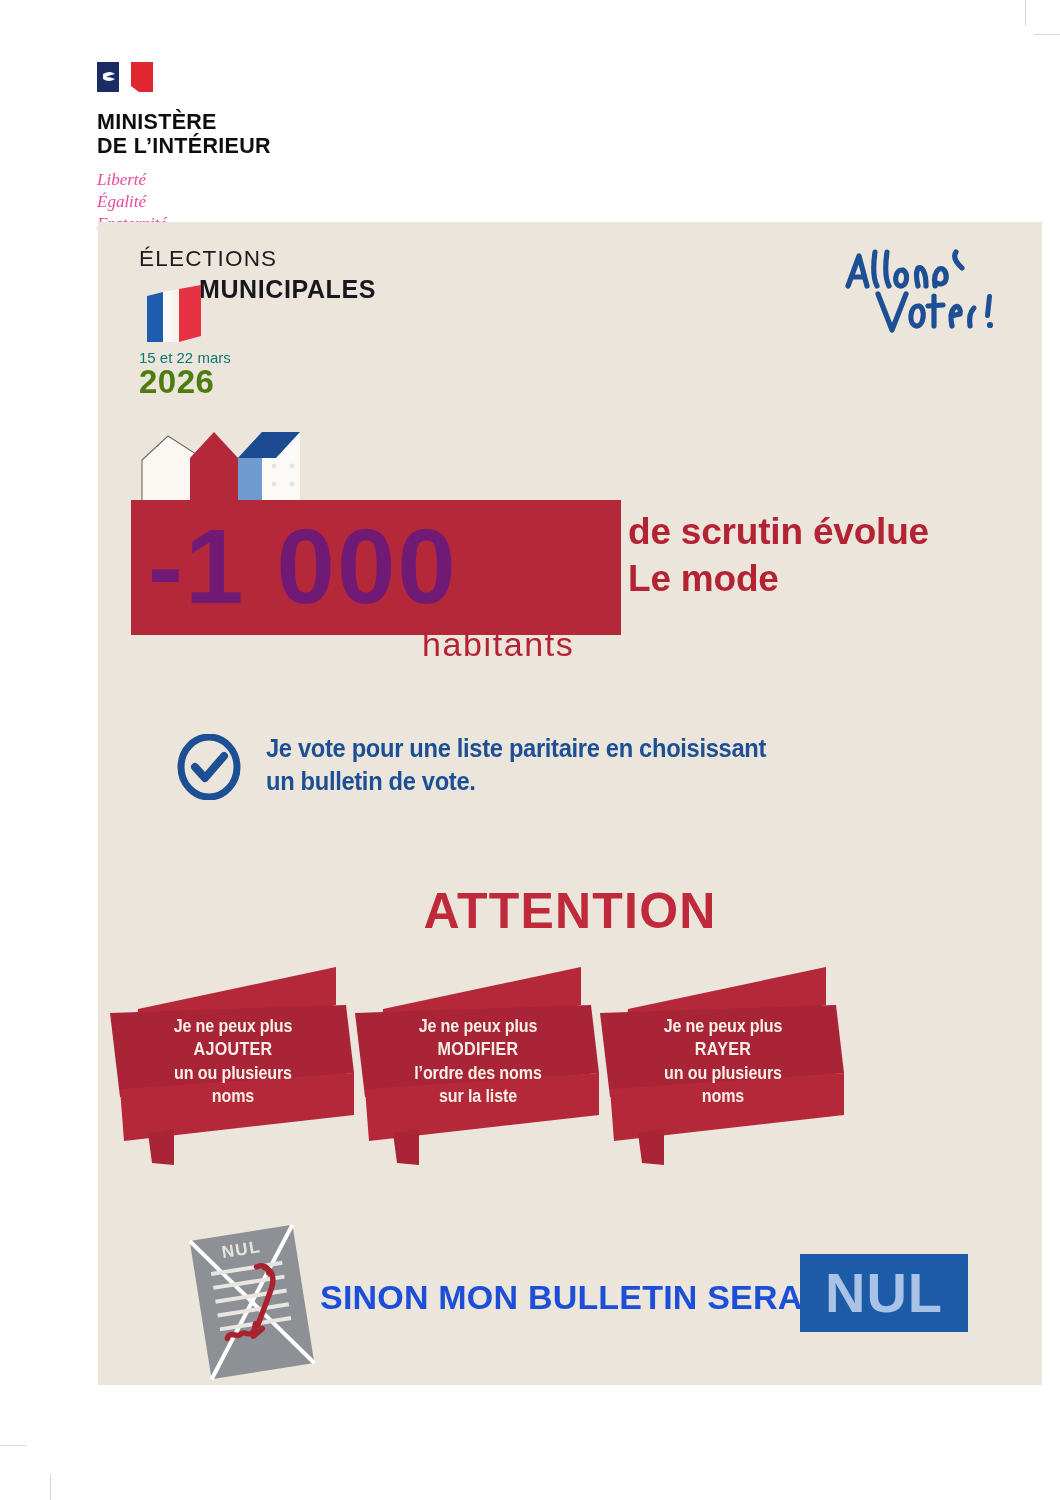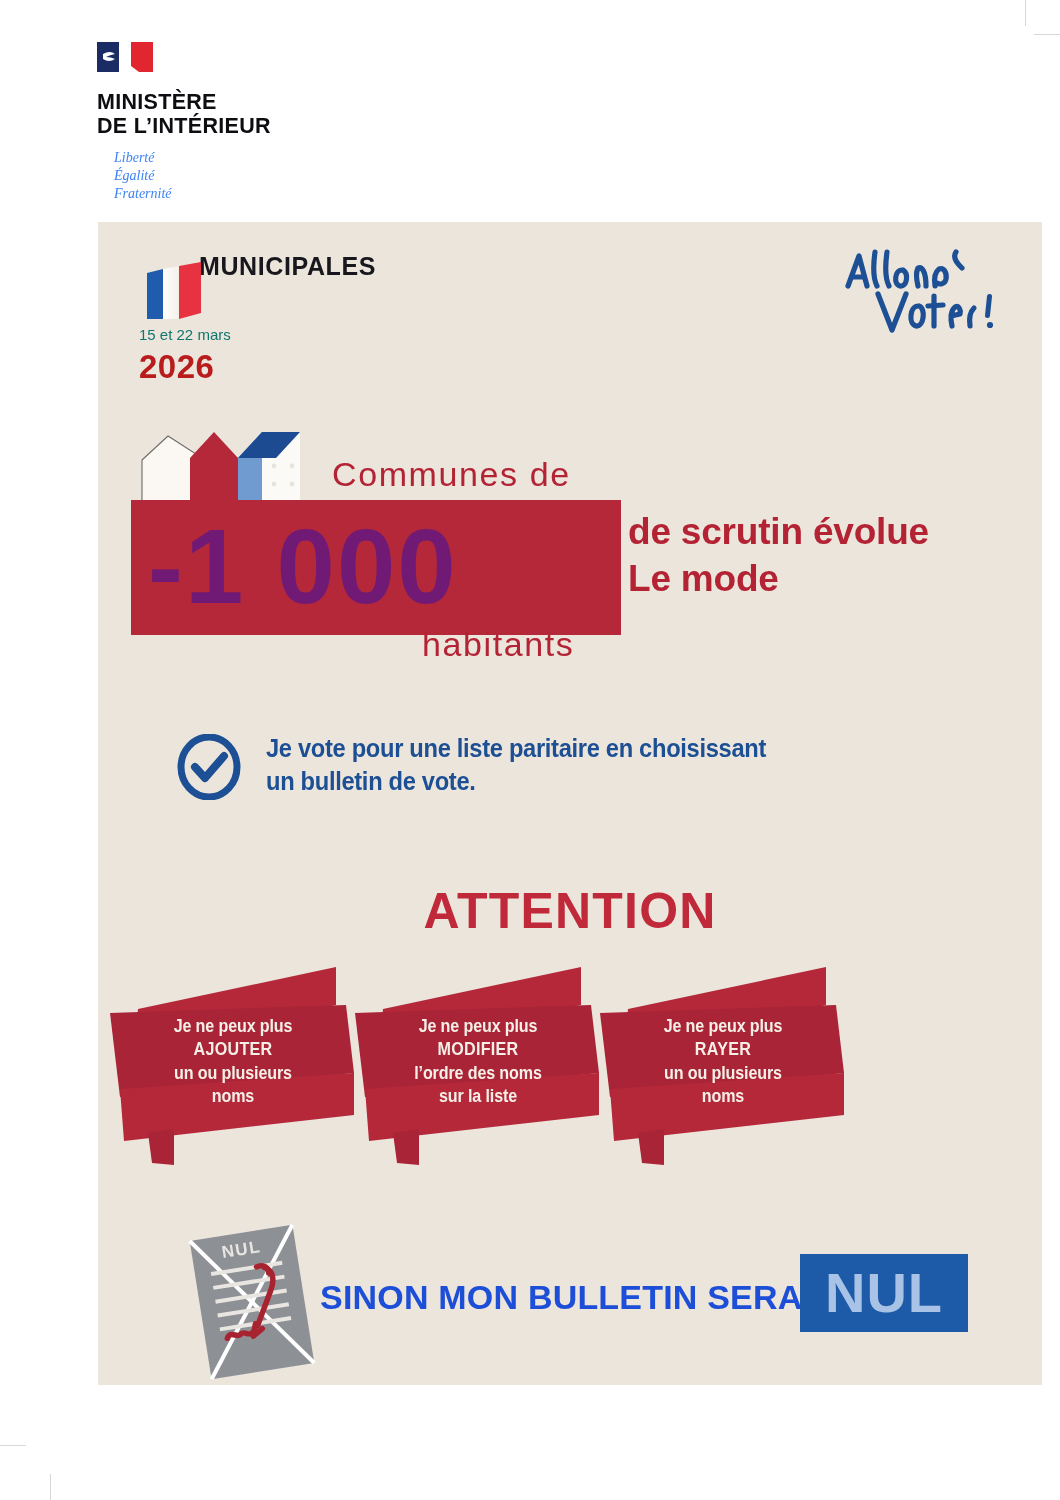--- a/index.html
+++ b/index.html
@@ -11,39 +11,38 @@
     overflow: hidden;
   }
   #page { position: relative; width: 1060px; height: 1500px; background: #ffffff; }
 
   
   .crop { position: absolute; background: #d8d8d8; }
   .crop.v { width: 1px; height: 26px; }
   .crop.h { height: 1px; width: 26px; }
 
   
-  #ministry-logo { position: absolute; left: 97px; top: 40px; width: 300px; }
+  #ministry-logo { position: absolute; left: 97px; top: 60px; width: 300px; }
   .marianne-flag { width: 68px; height: 38px; display: block; }
   .ministry-name {
     margin-top: 12px;
     font-family: "Liberation Sans", sans-serif;
     font-weight: 700;
     font-size: 21.5px;
     letter-spacing: .3px;
     line-height: 1.12;
     color: #0d0d12;
   }
   .ministry-motto {
     margin-top: 11px;
     font-family: "Liberation Serif", serif;
     font-style: italic;
-    font-size: 14px;
+    font-size: 17px;
     line-height: 1.28;
-    color: #3b82f6;
-    margin-left: 17px;
+    color: #ec4899;
   }
 
   
   #poster {
     position: absolute; left: 98px; top: 222px;
     width: 944px; height: 1163px;
     background: #ece5dc;
   }
 
   
@@ -55,22 +54,22 @@
   .municipales-word {
     font-size: 25px; font-weight: 700; letter-spacing: .6px;
     color: #17171d; line-height: 1; margin-top: 6px; margin-left: 60px;
   }
   .flag-row { position: relative; margin-top: -18px; }
   .mini-flag { width: 70px; height: 62px; display: block; }
   .date-line {
     font-size: 15px; color: #0f766e; margin-top: 4px; line-height: 1;
   }
   .year-line {
-    font-size: 33px; font-weight: 700; color: #b91c1c;
-    line-height: 1; margin-top: 8px; letter-spacing: .5px;
+    font-size: 33px; font-weight: 700; color: #4d7c0f;
+    line-height: 1; margin-top: 0; letter-spacing: .5px;
   }
 
   
   #allons-voter { position: absolute; right: 42px; top: 20px; width: 160px; height: 95px; }
 
   
   #headline-zone { position: absolute; left: 0; top: 200px; width: 944px; height: 260px; }
   #houses { position: absolute; left: 40px; top: 0px; width: 220px; height: 110px; }
   .communes-de {
     position: absolute; left: 234px; top: 33px;
@@ -169,20 +168,21 @@
     <div class="ministry-motto">
       <div>Liberté</div>
       <div>Égalité</div>
       <div>Fraternité</div>
     </div>
   </div>
 
   <div id="poster">
 
     <div id="elections-header">
+      <div class="elections-word">ÉLECTIONS</div>
       <div class="municipales-word">MUNICIPALES</div>
       <div class="flag-row">
         <svg class="mini-flag" viewBox="0 0 70 62">
           <defs>
             <linearGradient id="wfade" x1="0" y1="0" x2="1" y2="0">
               <stop offset="0%" stop-color="#ffffff"></stop>
               <stop offset="100%" stop-color="#f4efe8"></stop>
             </linearGradient>
           </defs>
           <path d="M8 12 L24 8 L24 58 L8 58 Z" fill="#1f5cae"></path>
@@ -232,21 +232,20 @@
         <path d="M100 36 L124 10 L162 10 L138 36 Z" fill="#1c4b92"></path>
         <g fill="#e8e4dd">
           <circle cx="136" cy="44" r="2.4"></circle>
             <circle cx="154" cy="44" r="2.4"></circle>
           <circle cx="136" cy="62" r="2.4"></circle>
             <circle cx="154" cy="62" r="2.4"></circle>
           <rect x="136" y="78" width="14" height="8" rx="1"></rect>
         </g>
       </svg>
 
-      <div class="communes-de">Communes de</div>
       <div id="red-bar"></div>
       <div id="big-number">-1 000</div>
       <div class="habitants">habitants</div>
 
       <div id="mode-scrutin">
         <div>de scrutin évolue</div>
         <div>Le mode</div>
       </div>
     </div>
 

